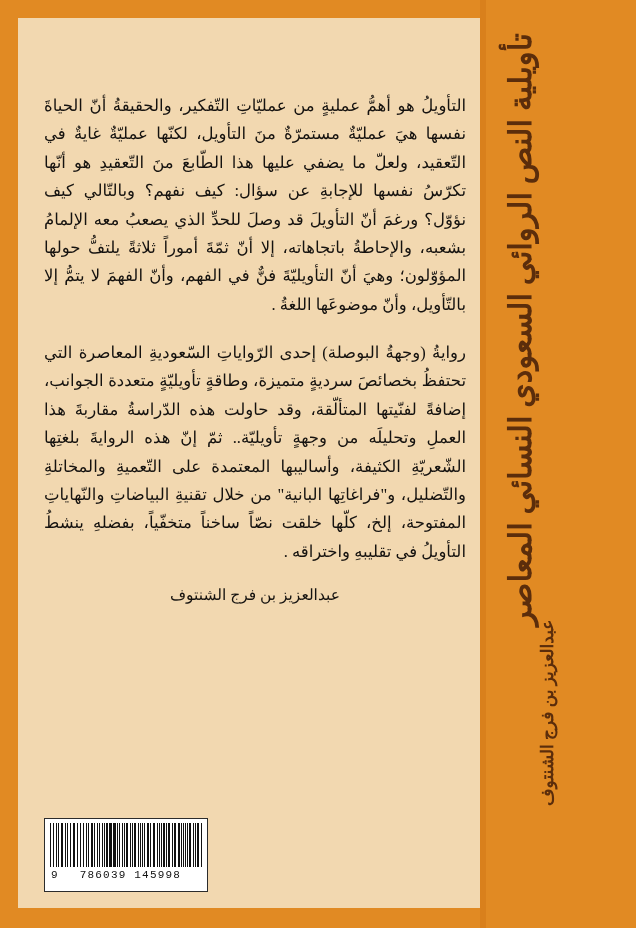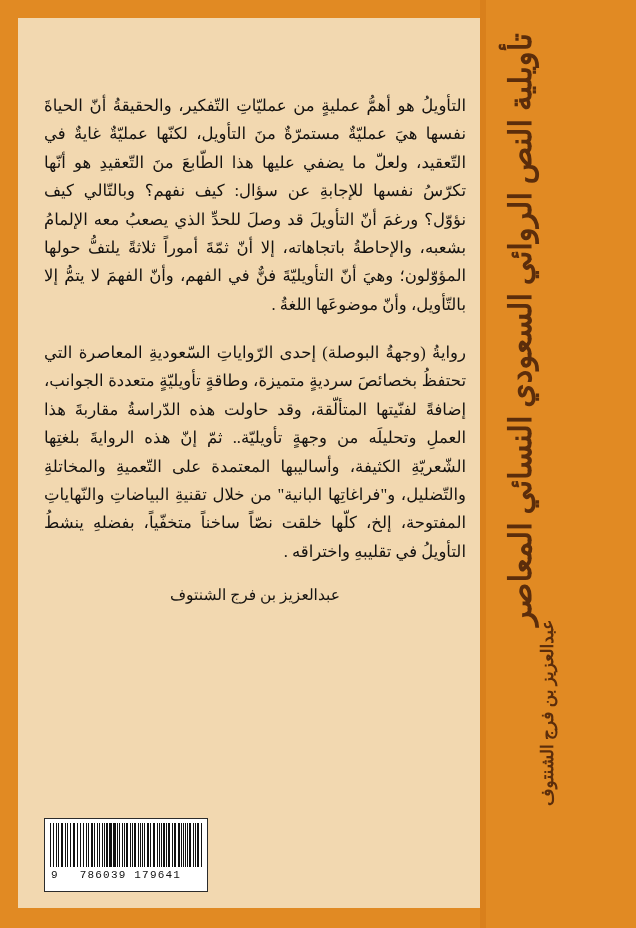--- a/index.html
+++ b/index.html
@@ -246,17 +246,17 @@
         <i style="width: 1px; margin-right: 2px;"></i>
         <i style="width: 1px; margin-right: 2px;"></i>
         <i style="width: 3px; margin-right: 2px;"></i>
         <i style="width: 2px; margin-right: 2px;"></i>
         <i style="width: 2px; margin-right: 2px;"></i>
         <i style="width: 1px; margin-right: 2px;"></i>
         <i style="width: 2px; margin-right: 2px;"></i>
       </div>
     <div class="barcode-digits">
       <span class="lead">9</span>
-      <span>786039 179641</span>
+      <span>786039 145998</span>
     </div>
   </div>
 
 </div>
 
 </body></html>

